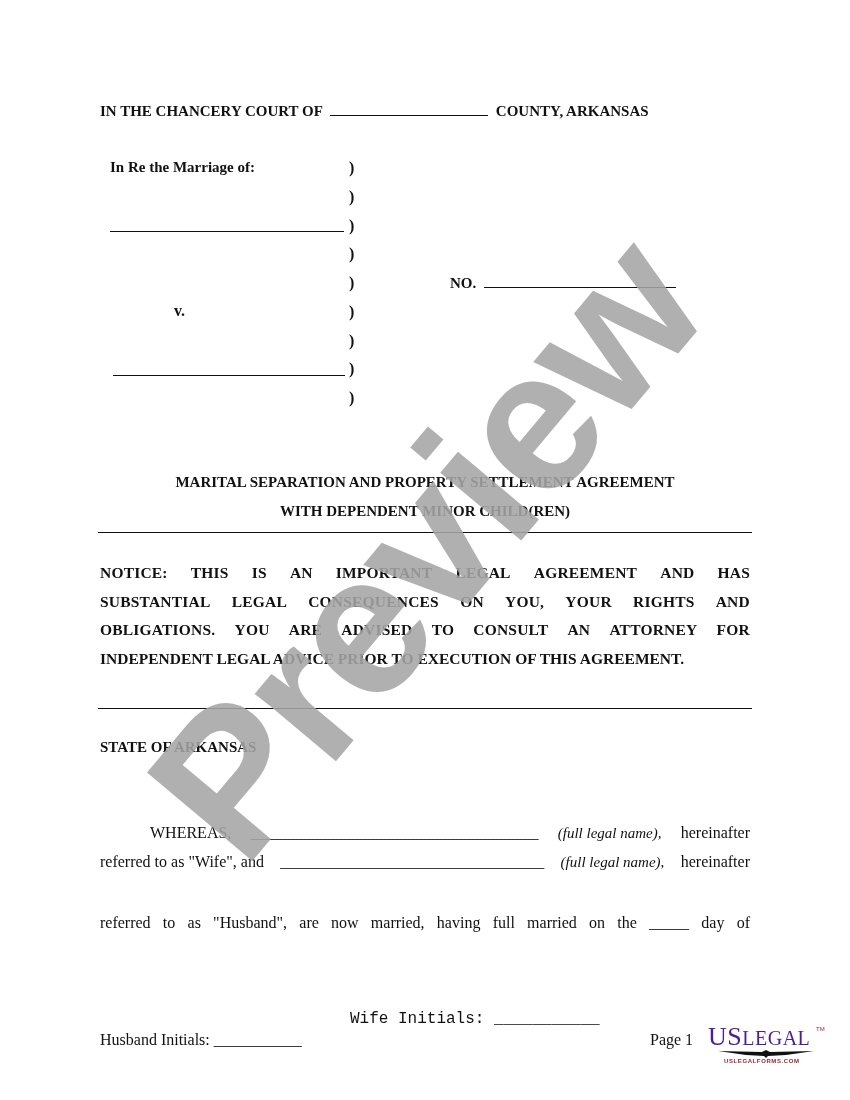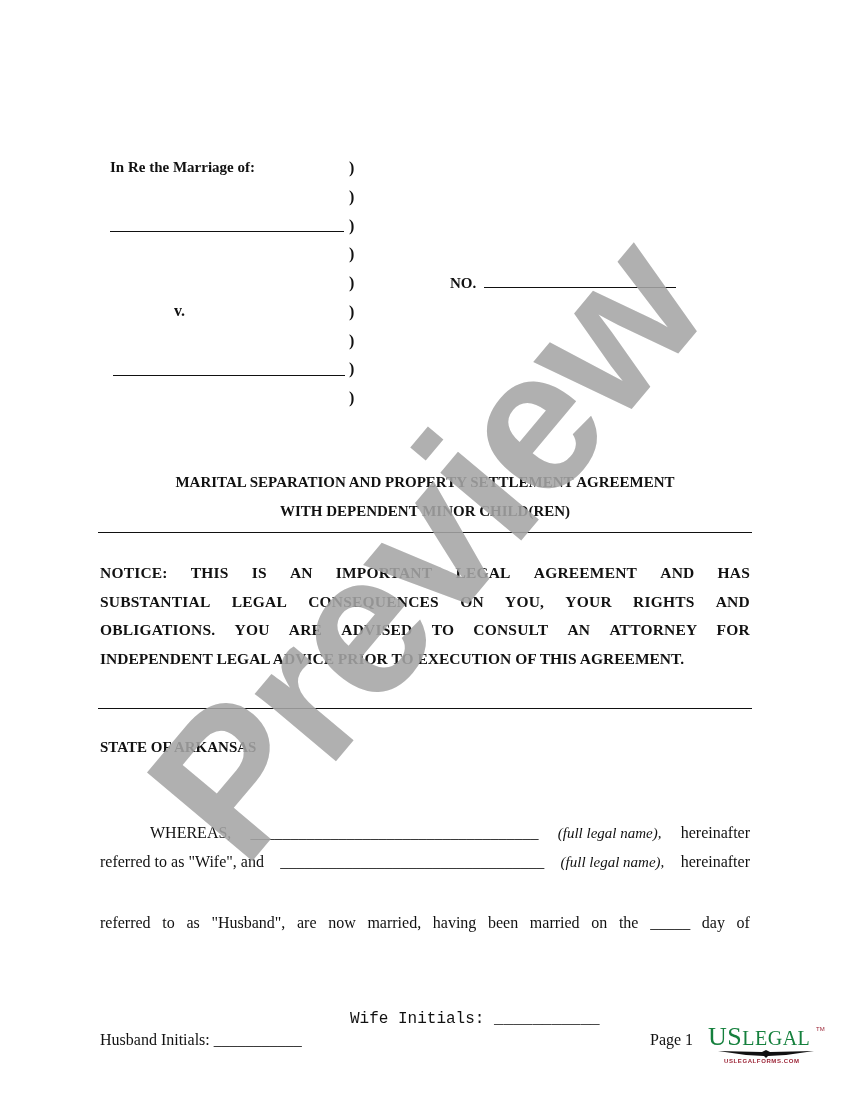--- a/index.html
+++ b/index.html
@@ -18,31 +18,36 @@
     .italic { font-style: italic; }
     .blank-u { font-family: "Liberation Serif", serif; letter-spacing: 0; }
     .watermark {
       position: absolute; left: 425px; top: 548px;
       transform: translate(-50%, -50%) rotate(-50deg);
       font-family: "Liberation Sans", "DejaVu Sans", sans-serif;
       font-weight: bold; font-size: 200px; color: #a6a6a6; opacity: 0.88;
       letter-spacing: -4px; pointer-events: none; white-space: nowrap;
     }
     .logo { position: absolute; left: 706px; top: 1024px; width: 118px; height: 44px; }
-    .logo-main { position: absolute; left: 2px; top: 0; font-family: "Liberation Serif", serif; color: #15803d; font-size: 26px; letter-spacing: 0.5px; line-height: 26px; }
+    .logo-main { position: absolute; left: 2px; top: 0; font-family: "Liberation Serif", serif; color: #4c1d95; font-size: 26px; letter-spacing: 0.5px; line-height: 26px; }
     .logo-main .small { font-size: 20px; }
     .logo-tm { position: absolute; left: 110px; top: 2px; font-size: 6px; color: #9b2335; font-family: "Liberation Sans", sans-serif; }
     .logo-sub { position: absolute; left: 18px; top: 34px; font-size: 6px; color: #9b2335; font-family: "Liberation Sans", sans-serif; font-weight: bold; letter-spacing: 0.6px; }
     .logo-wing { position: absolute; left: 10px; top: 26px; width: 100px; height: 8px; }
   </style>
 </head>
 <body>
 
 <div class="page">
 
+  <div class="abs bold fs15" style="left:100px; top:102px;">
+    <span>IN THE CHANCERY COURT OF</span>
+    <span class="uline" style="width:158px; margin:0 4px;"></span>
+    <span>COUNTY, ARKANSAS</span>
+  </div>
 
   <div class="abs bold fs15" style="left:110px; top:159px;">In Re the Marriage of:</div>
   <div class="abs" style="left:110px; top:218px; width:234px; border-bottom:1.5px solid #111; height:14px;"></div>
   <div class="abs bold fs16" style="left:174px; top:302px;">v.</div>
   <div class="abs" style="left:113px; top:362px; width:232px; border-bottom:1.5px solid #111; height:14px;"></div>
 
   <div class="paren" style="top:159px;">)</div>
   <div class="paren" style="top:188px;">)</div>
   <div class="paren" style="top:217px;">)</div>
   <div class="paren" style="top:245px;">)</div>
@@ -114,21 +119,21 @@
   </div>
   <div class="body-line" style="top:882px;margin-top:32px;">
     <span>referred</span>
     <span>to</span>
     <span>as</span>
     <span>"Husband",</span>
     <span>are</span>
     <span>now</span>
     <span>married,</span>
     <span>having</span>
-    <span>been</span>
+    <span>full</span>
     <span>married</span>
     <span>on</span>
     <span>the</span>
     <span>_____</span>
     <span>day</span>
     <span>of</span>
   </div>
 
   <div class="abs" style="left:100px; top:1031px; font-size:16px;">
     <span>Husband Initials:</span>

